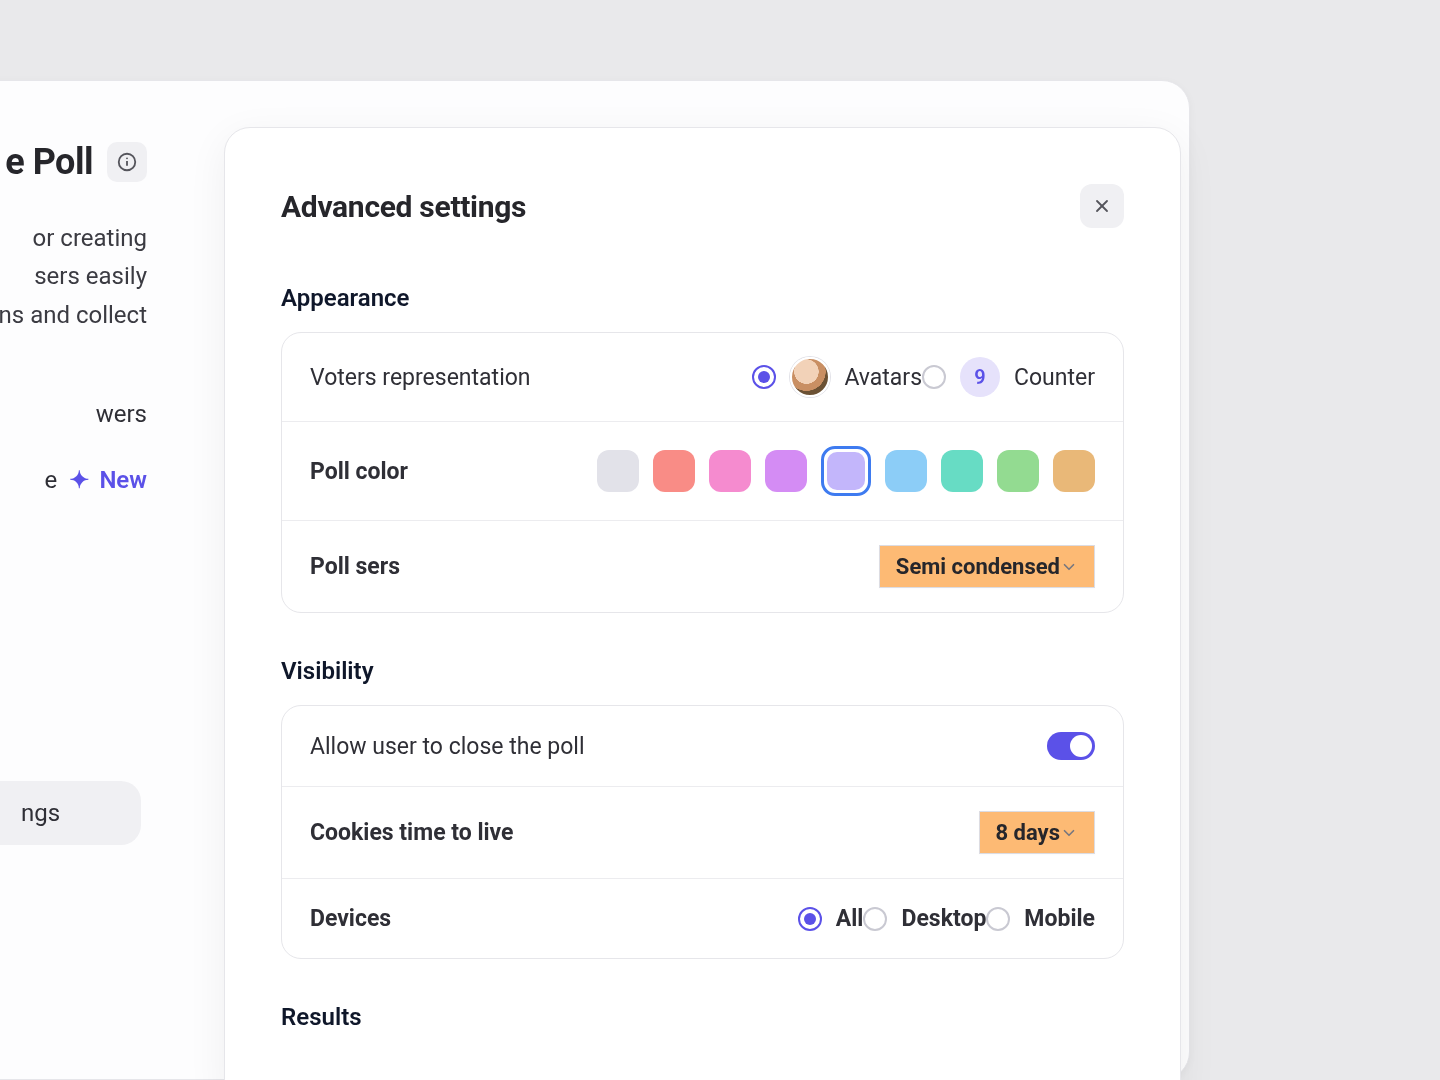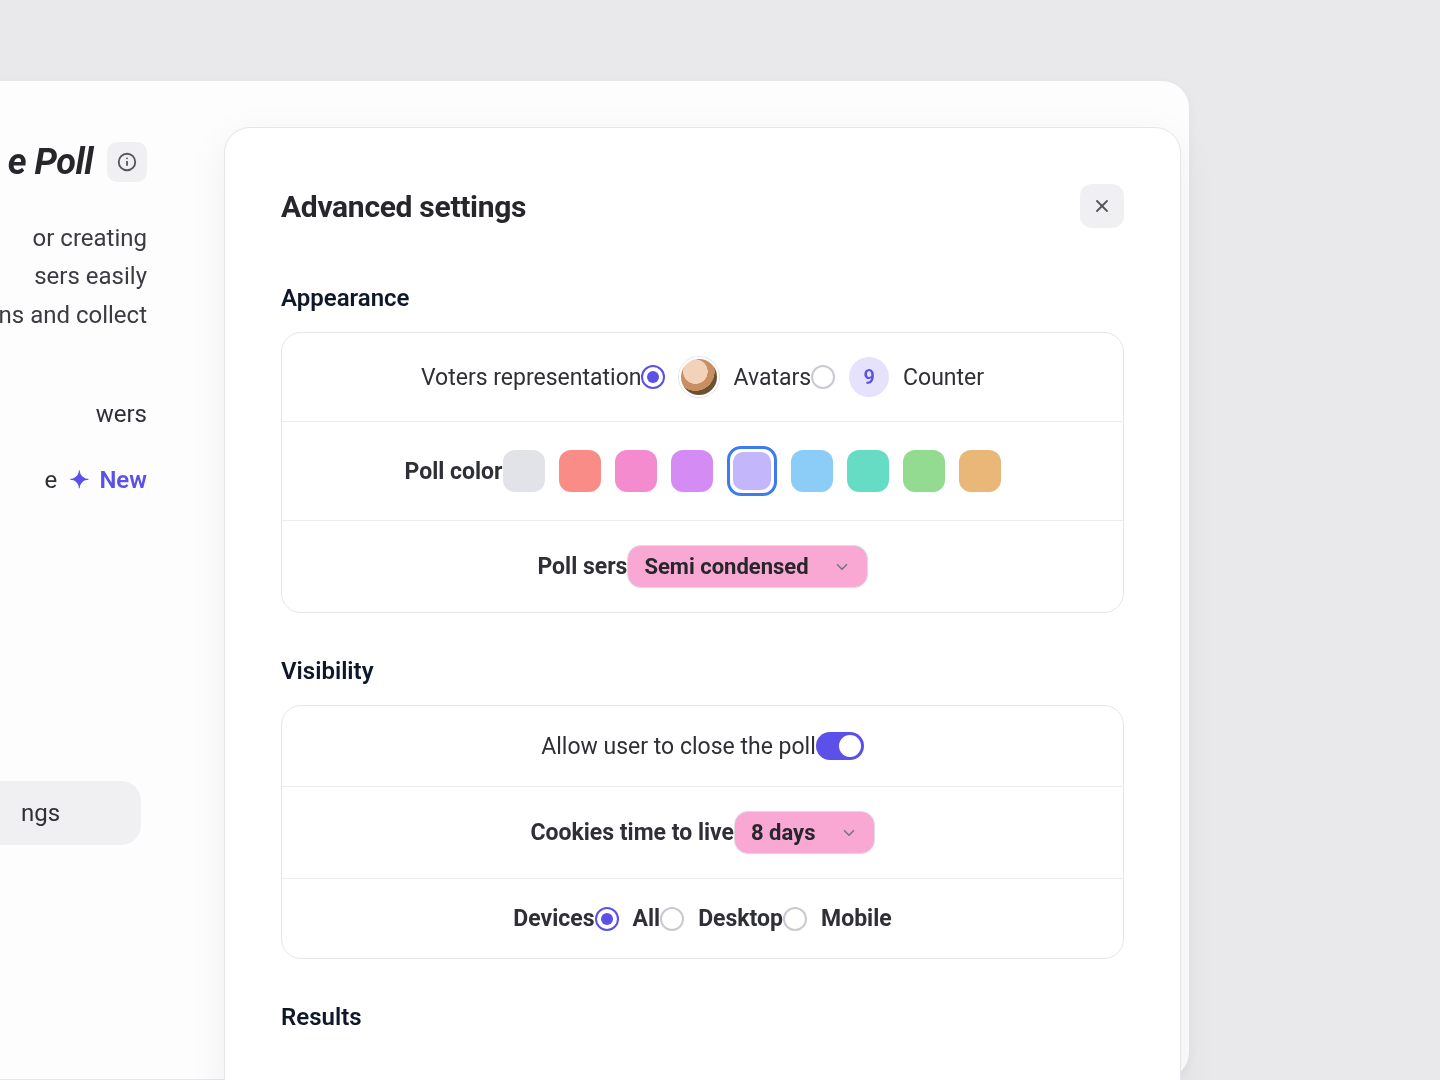--- a/index.html
+++ b/index.html
@@ -24,21 +24,20 @@
   .leftcol {
     position: absolute;
     left: 0; top: 0;
     width: 260px;
     padding: 60px 24px 24px 24px;
   }
   .left-title-row { display:flex; align-items:center; gap:14px; margin-bottom: 36px; justify-content:flex-end; }
   .left-title {
     font-size: 36px; font-weight: 700; letter-spacing:-0.5px;
     white-space: nowrap;
-    font-style: italic;
   }
   .info-btn {
     width: 40px; height: 40px; border-radius: 10px;
     background: #f0f0f3; display:flex; align-items:center; justify-content:center;
   }
   .left-desc {
     font-size: 24px; line-height: 1.6; color:#3b3b42;
     text-align:left; white-space:nowrap;
   }
   .left-desc p { margin-right:0; }
@@ -75,21 +74,21 @@
     display:flex; align-items:center; justify-content:center;
   }
 
   .section-title { font-size:24px; font-weight:650; margin-bottom:20px; color:#0f172a; }
 
   .card {
     border:1px solid #e6e6ea; border-radius:20px; overflow:hidden;
     margin-bottom: 44px;
   }
   .row {
-    display:flex; align-items:center; justify-content:center;
+    display:flex; align-items:center; justify-content:space-between;
     padding: 24px 28px; min-height:80px;
   }
   .row + .row { border-top:1px solid #ececef;font-weight:bold; }
   .row .label { font-size:23px; color:#2f2f36; }
 
   
   .opts { display:flex; align-items:center; }
   .opt  { display:flex; align-items:center; gap:14px; font-size:23px; color:#2f2f36; }
   .radio {
     width:24px; height:24px; border-radius:50%;
@@ -120,23 +119,23 @@
   }
   .sw.selwrap {
     width:50px; height:50px; border-radius:14px;
     border:3px solid #3e7bf0;
     display:flex; align-items:center; justify-content:center;
   }
   .sw.selwrap .inner { width:38px; height:38px; border-radius:10px; }
 
   
   .select {
-    display:flex; align-items:center; gap:24px;
-    border:1px solid #dcdce2; border-radius:14px; padding:8px 16px;
-    font-size:22px; background:#f9a8d4; box-shadow:0 1px 2px rgba(0,0,0,0.02);
+    display:flex; align-items:center; gap:0;
+    border:1px solid #dcdce2; border-radius:0; padding:8px 16px;
+    font-size:22px; background:#fdba74; box-shadow:0 1px 2px rgba(0,0,0,0.02);
   }
   .chev { color:#77777f; }
 
   
   .toggle {
     width:48px; height:28px; border-radius:999px; background:#5b51e8; position:relative;
   }
   .toggle::after {
     content:""; position:absolute; right:3px; top:3px; width:22px; height:22px;
     border-radius:50%; background:#fff;

